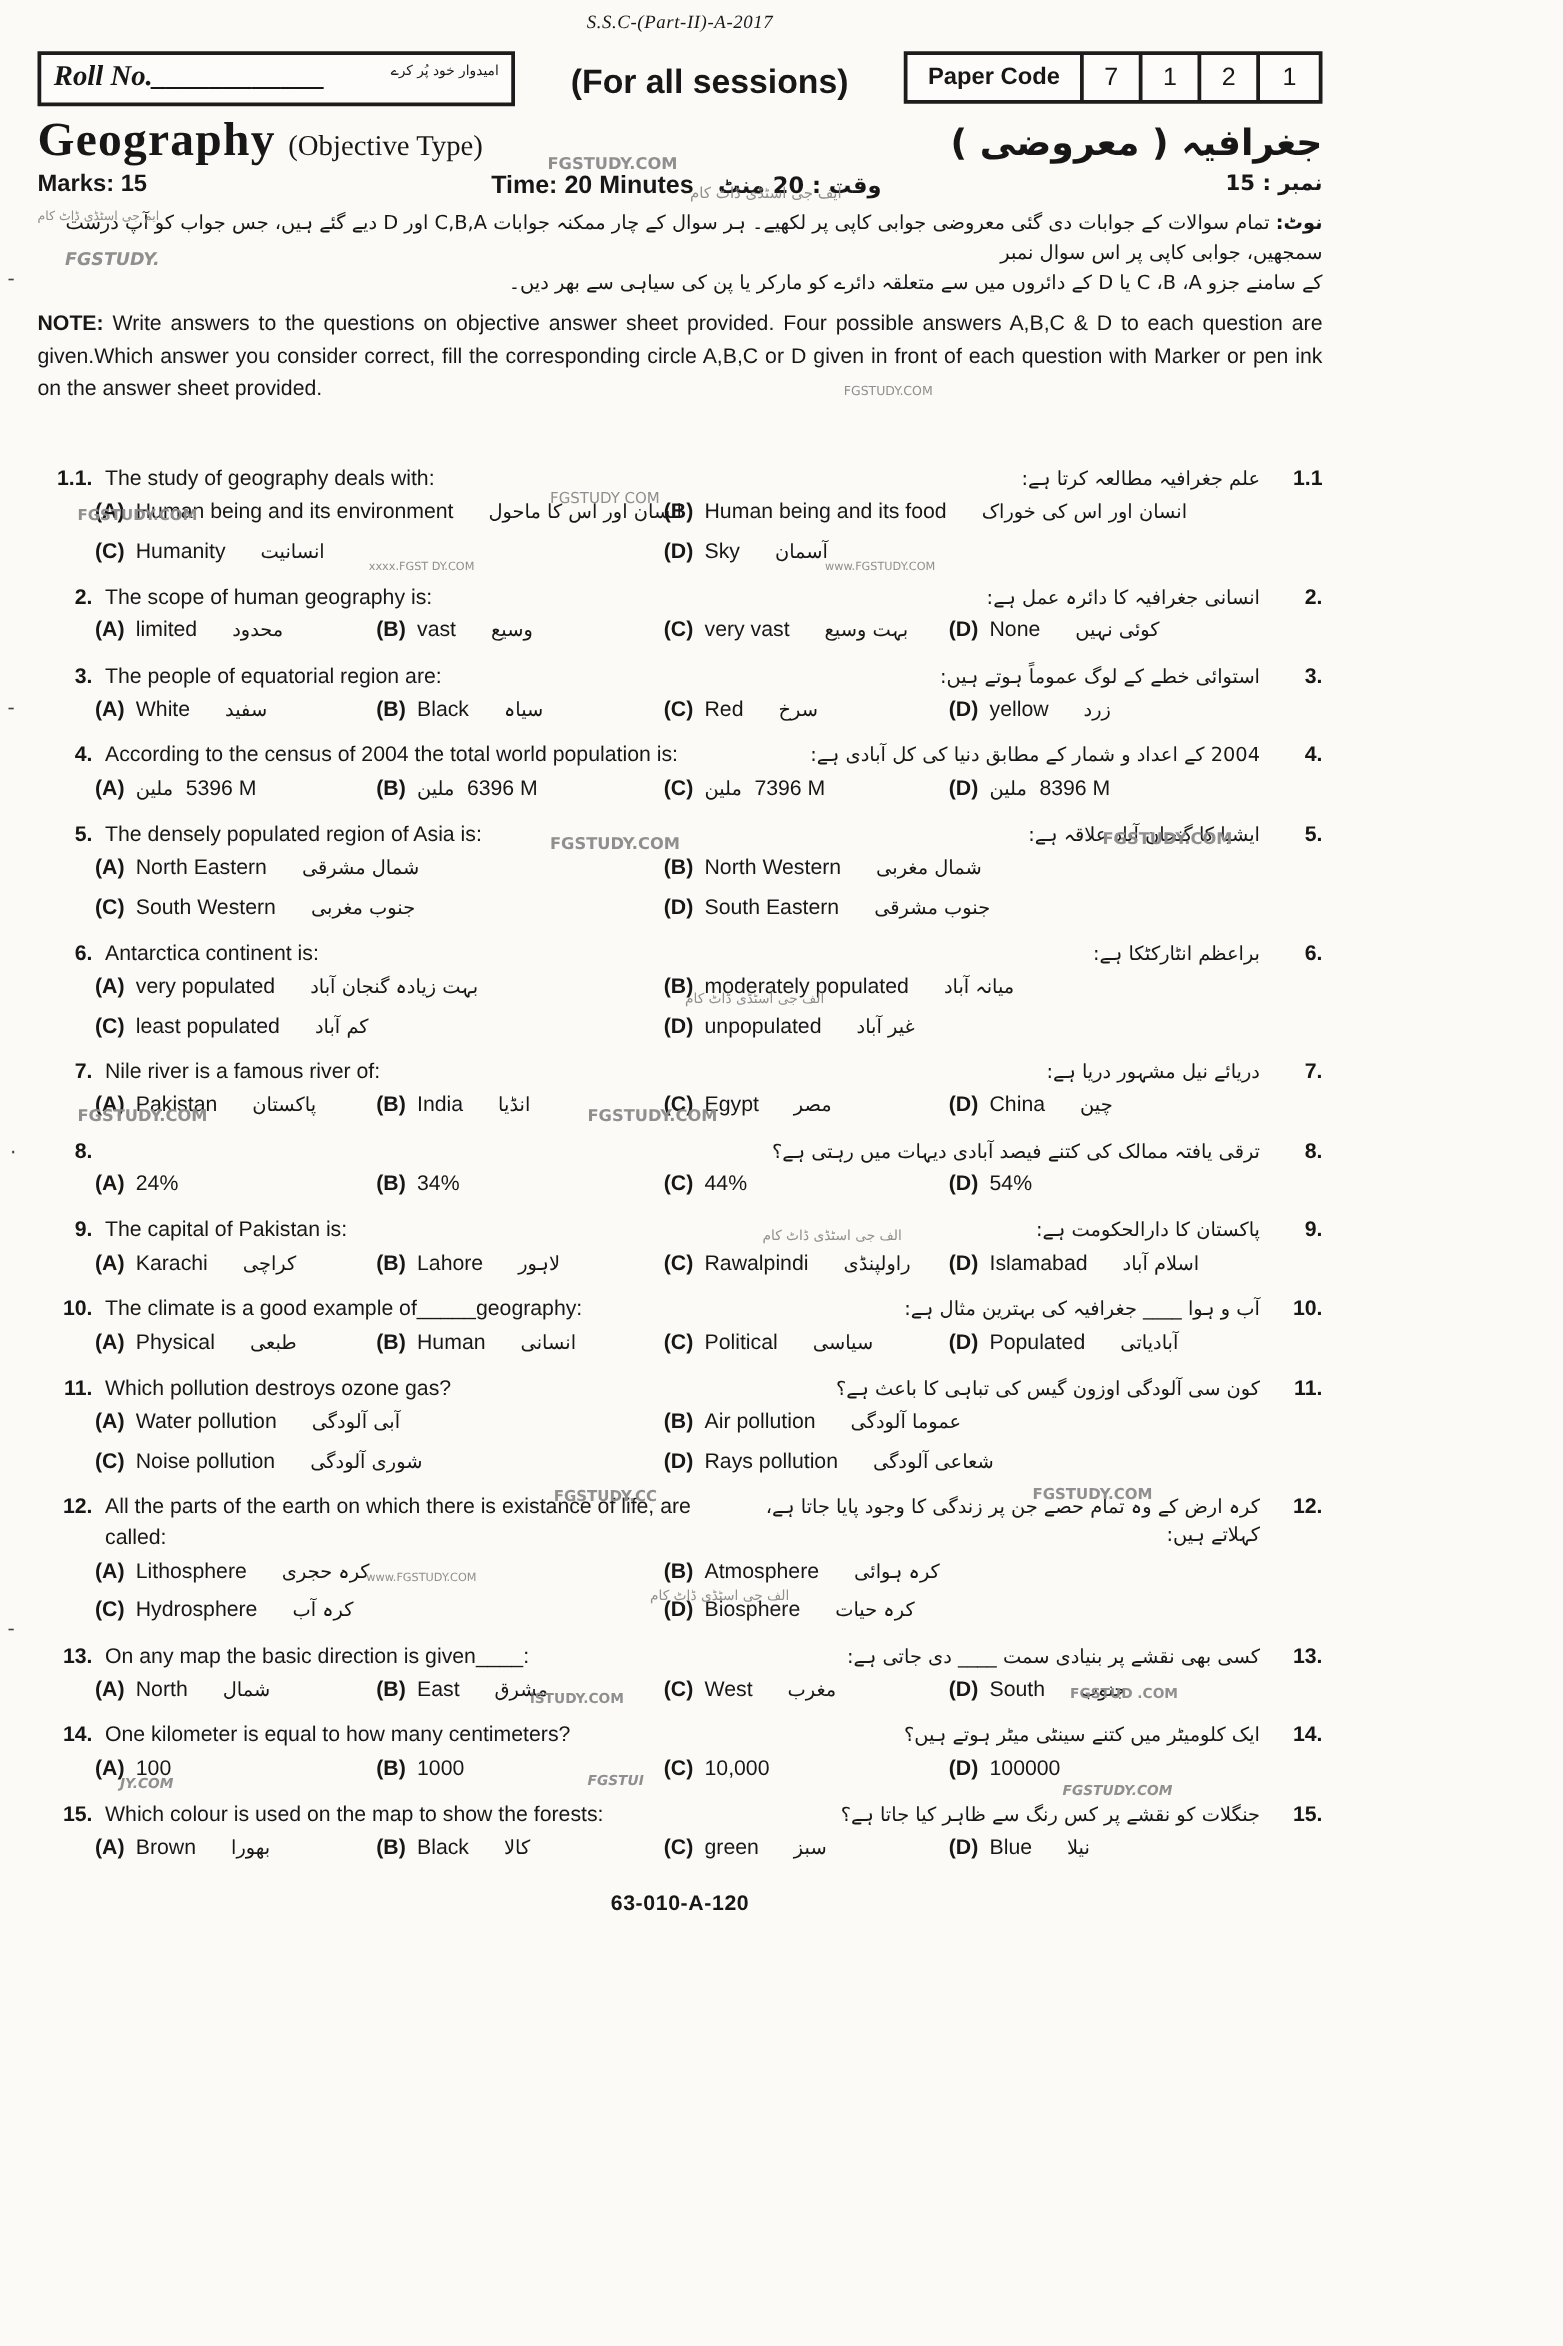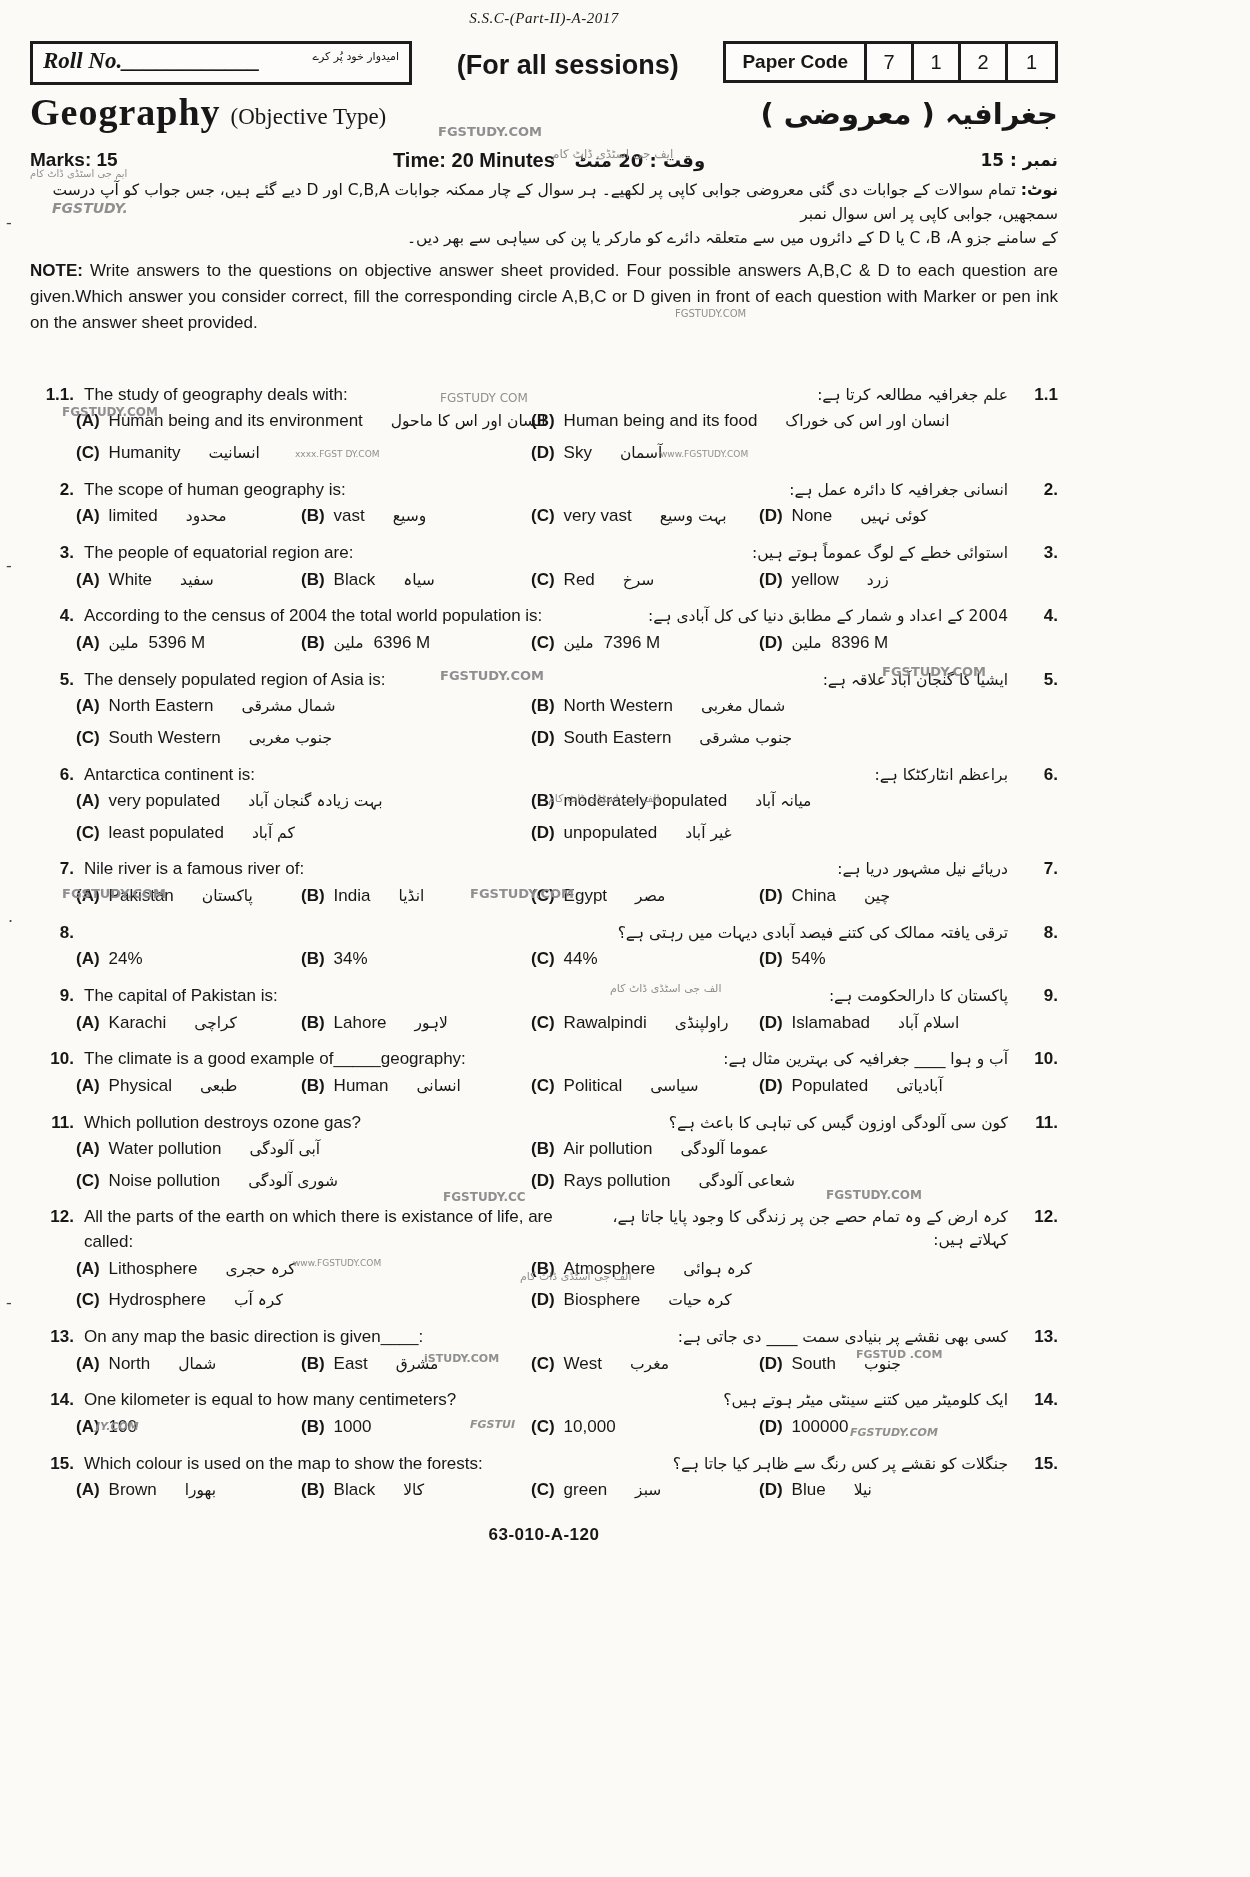--- a/index.html
+++ b/index.html
@@ -38,21 +38,21 @@
   .pc { display:flex; border:3px solid #1c1c1c; height:42px; align-self:flex-start; background:#fdfcfa; }
   .pc-label { display:flex; align-items:center; padding:0 16px; font-weight:bold; font-size:19px; border-right:3px solid #1c1c1c; }
   .pc-digit { width:47px; display:flex; align-items:center; justify-content:center; font-size:20px; border-right:3px solid #1c1c1c; }
   .pc-digit:last-child { border-right:none; }
 
   .title-row { display:flex; align-items:flex-end; margin-top:8px;text-align:right; }
   .subject { font-family:"Liberation Serif", serif; font-weight:bold; font-size:38px; letter-spacing:1px; line-height:1; }
   .subject-type { font-family:"Liberation Serif", serif; font-size:23px; margin-left:10px; line-height:1.2; }
   .subject-ur { margin-left:auto; font-weight:bold; font-size:29px; line-height:1.1; }
 
-  .meta-row { display:flex; align-items:center; margin-top:18px; }
+  .meta-row { display:flex; align-items:flex-start; margin-top:6px; }
   .marks { font-weight:bold; font-size:19px; }
   .time-c { flex:1; text-align:center; font-weight:bold; font-size:20px; }
   .time-c .ur { font-size:18px; margin-left:14px; }
   .marks-ur { font-weight:bold; font-size:17px; }
 
   .note-ur { direction:rtl; text-align:right; font-size:15.5px; line-height:1.55; margin-top:6px; }
   .note-ur .lbl { font-weight:bold; }
   .note-en { font-size:17px; line-height:1.55; margin-top:8px; text-align:justify; }
   .note-en .lbl { font-weight:bold; }
 

